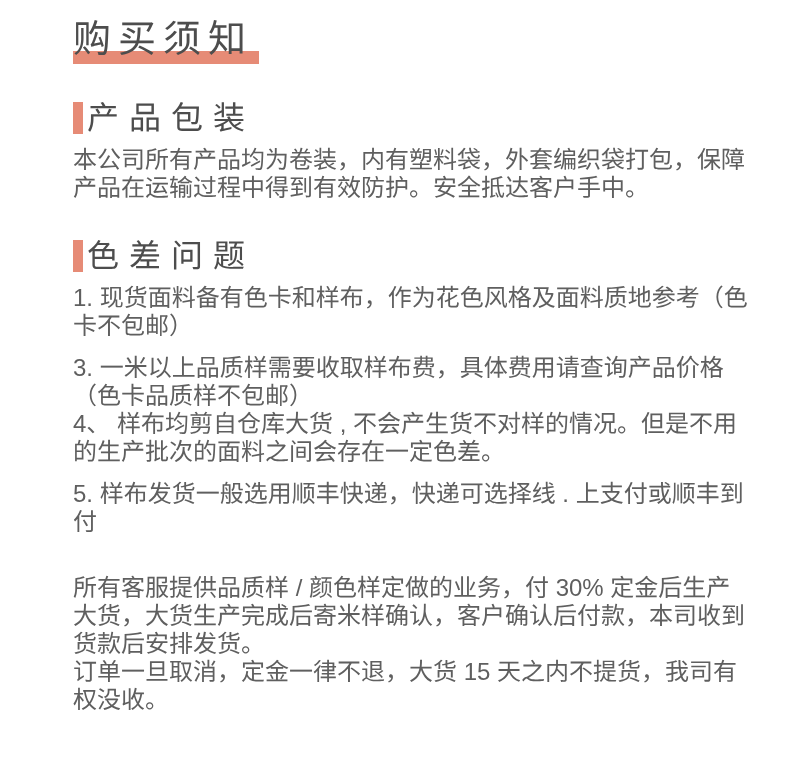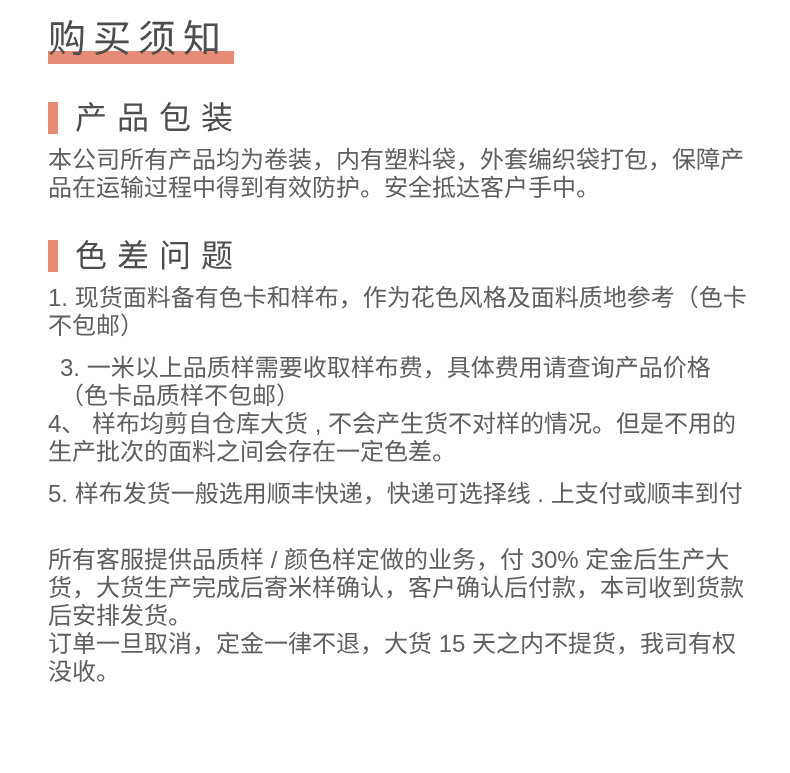--- a/index.html
+++ b/index.html
@@ -13,21 +13,21 @@
   body {
     width: 790px;
     height: 773px;
     background: var(--bg);
     overflow: hidden;
     font-family: "Liberation Sans", sans-serif;
   }
   .page {
     width: 790px;
     height: 773px;
-    padding: 20px 42px 0 48px;
+    padding: 20px 42px 0 73px;
   }
   
   .title-block { position: relative; }
   h1.page-title {
     position: relative;
     z-index: 1;
     margin: 0;
     font-size: 38px;
     line-height: 1;
     font-weight: 500;
@@ -40,21 +40,21 @@
     width: 186px;
     height: 13px;
     margin-top: -7px;
     background: var(--accent);
   }
   
   .section { margin-top: 38px; }
   .sec-head {
     display: flex;
     align-items: center;
-    gap: 17px;
+    gap: 4px;
     margin: 0 0 12px 0;
   }
   .sec-bar {
     flex: 0 0 auto;
     width: 10px;
     height: 32px;
     background: var(--accent);
   }
   h2.sec-title {
     margin: 0;
@@ -64,21 +64,21 @@
     letter-spacing: 10px;
     color: var(--heading);
   }
   p.body {
     margin: 0;
     font-size: 24px;
     line-height: 28px;
     color: var(--body);
   }
   .list p.body { margin-bottom: 14px; }
-  .list p.body.tight { margin-bottom: 0; margin-left: 12px; }
+  .list p.body.tight { margin-bottom: 0; }
   .list p.body:last-child { margin-bottom: 0; }
 </style>
 </head>
 <body>
 
 <div class="page">
 
   <header class="title-block">
     <h1 class="page-title">购买须知</h1>
     <div class="title-underline"></div>

